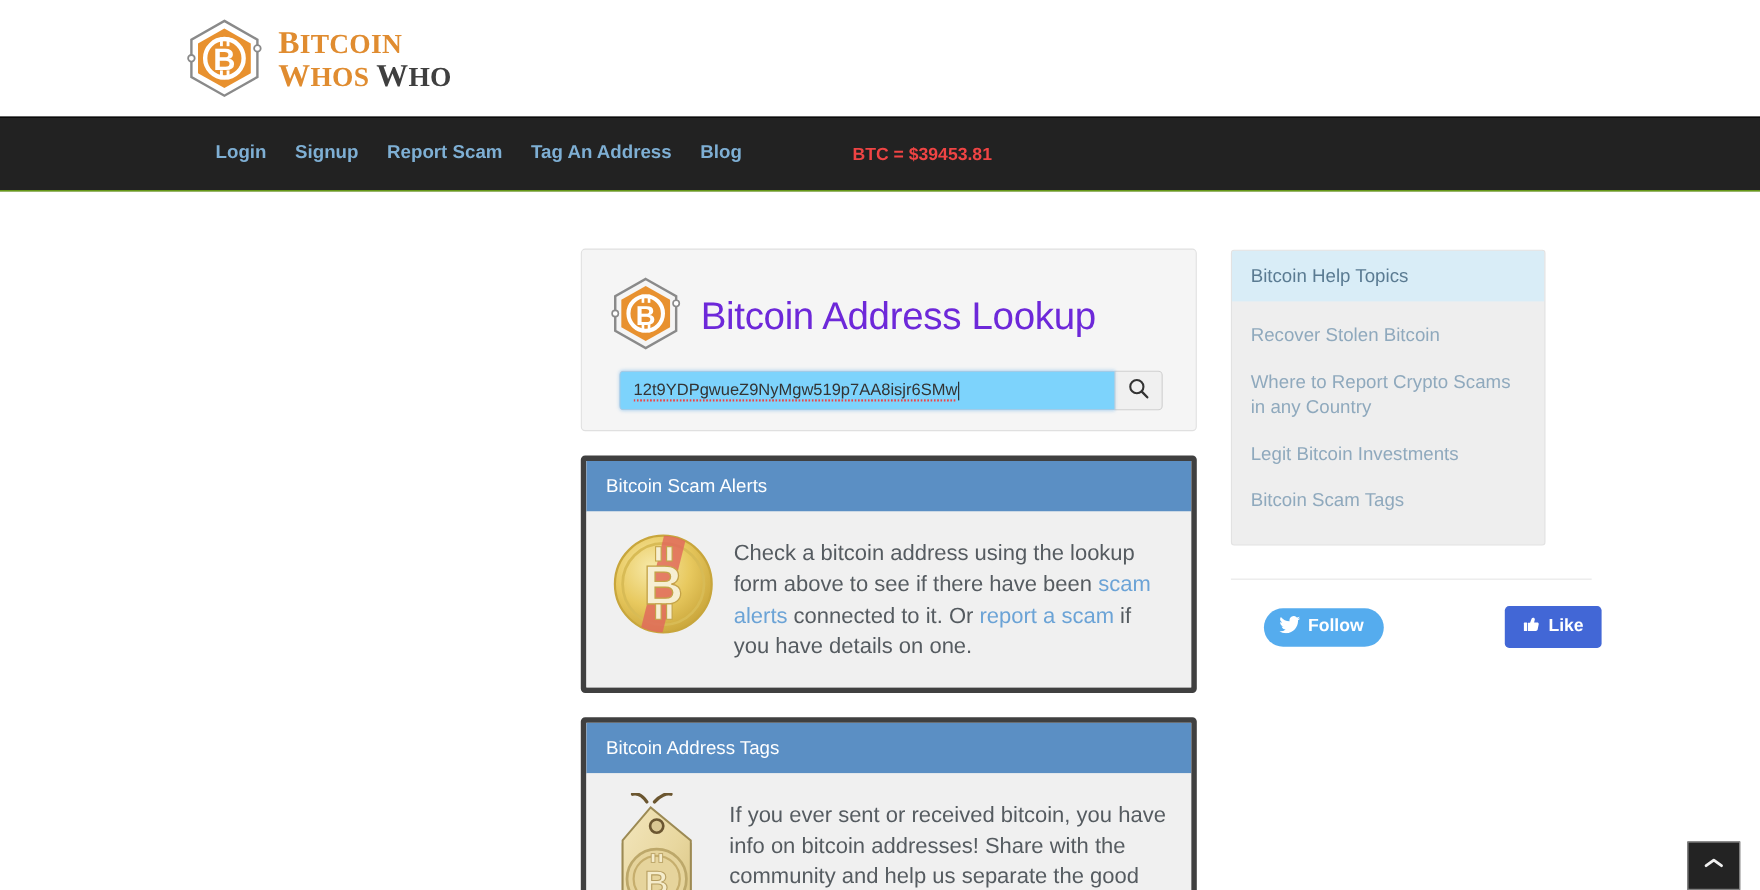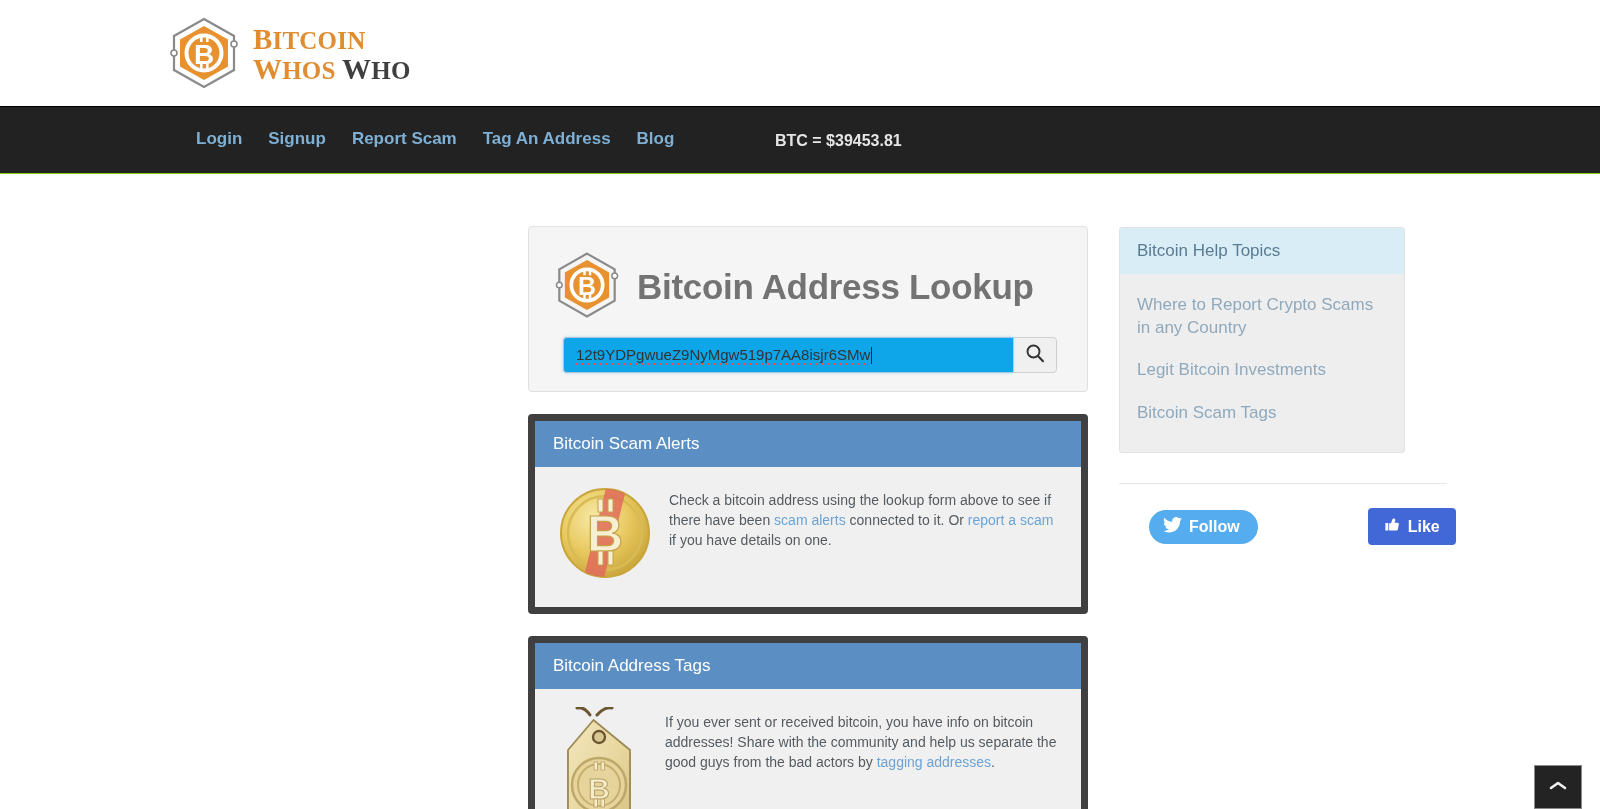--- a/index.html
+++ b/index.html
@@ -71,21 +71,21 @@
     font-size: 17px;
     font-weight: bold;
     text-decoration: none;
     padding: 0 26px 0 0;
     white-space: nowrap;
     cursor: pointer;
   }
   .nav-link:first-child { padding-left: 0; }
   .btc-price {
     position: absolute; left: 775px; top: 25px;
-    color: #e5e5e5;
+    color: #ef4444;
     font-size: 16px;
     font-weight: bold;
     white-space: nowrap;
   }
   .nav-search {
     position: absolute; left: 1014px; top: 19px;
     display: flex; height: 36px;
     border-radius: 4px; overflow: hidden;
     box-shadow: 0 1px 2px rgba(0,0,0,.35);
   }
@@ -125,34 +125,34 @@
     border-radius: 4px;
     position: relative;
   }
   .lookup-head {
     display: flex; align-items: center;
     padding: 22px 0 0 22px;
     gap: 14px;
   }
   .lookup-title {
     font-size: 35px;
-    font-weight: bold;
-    color: #737373;
+    font-weight: normal;
+    color: #6d28d9;
     letter-spacing: -.3px;
   }
   .lookup-form {
     position: absolute; left: 34px; top: 110px;
     display: flex; height: 36px;
   }
   .lookup-input {
     width: 450px; height: 36px;
     border: 1px solid #a9c7e0;
     border-right: none;
     border-radius: 4px 0 0 4px;
-    background: #0ea5e9;
+    background: #7dd3fc;
     padding: 0 12px;
     font-size: 15px;
     color: #333;
     outline: none;
     position: relative;
     display: flex; align-items: center;
     font-family: "Liberation Sans", sans-serif;
     box-shadow: 0 0 3px rgba(102,175,233,.45);
   }
   .spell-underline {
@@ -178,40 +178,40 @@
     border: 1px solid #cfcfcf;
     border-radius: 0 4px 4px 0;
     display: flex; align-items: center; justify-content: center;
     cursor: pointer;
   }
 
   
   .panel {
     width: 560px;
     margin-top: 22px;
-    border: 7px solid #404040;
+    border: 5px solid #404040;
     border-radius: 4px;
     overflow: hidden;
     background: #f0f0f0;
   }
   .panel-head {
     background: #5B8FC4;
     color: #ffffff;
     font-size: 17px;
     padding: 13px 18px;
   }
   .panel-body {
     background: #f0f0f0;
     display: flex;
     padding: 18px 22px 22px 22px;
     gap: 16px;
   }
   .panel-icon { flex: 0 0 auto; }
   .panel-text {
-    font-size: 14px;
+    font-size: 20px;
     line-height: 1.42;
     color: #555b60;
     padding-top: 6px;
   }
   .panel-text a { color: #6ba3d6; text-decoration: none; cursor: pointer; }
 
   
   .help-box {
     width: 286px;
     background: #eeeeee;
@@ -410,20 +410,21 @@
         </div>
         <div class="panel-text"><span>If you ever sent or received bitcoin, you have info on bitcoin addresses! Share with the community and help us separate the good guys from the bad actors by </span><a>tagging addresses</a><span>.</span></div>
       </div>
     </div>
   </div>
 
   <div class="side-col">
     <div class="help-box">
       <div class="help-head">Bitcoin Help Topics</div>
       <div class="help-list">
+        <a class="help-item">Recover Stolen Bitcoin</a>
         <a class="help-item">Where to Report Crypto Scams in any Country</a>
         <a class="help-item">Legit Bitcoin Investments</a>
         <a class="help-item">Bitcoin Scam Tags</a>
       </div>
     </div>
 
     <div class="social-row">
       <div class="tw-btn">
         <span>
           <svg width="19" height="16" viewBox="0 0 24 20">

